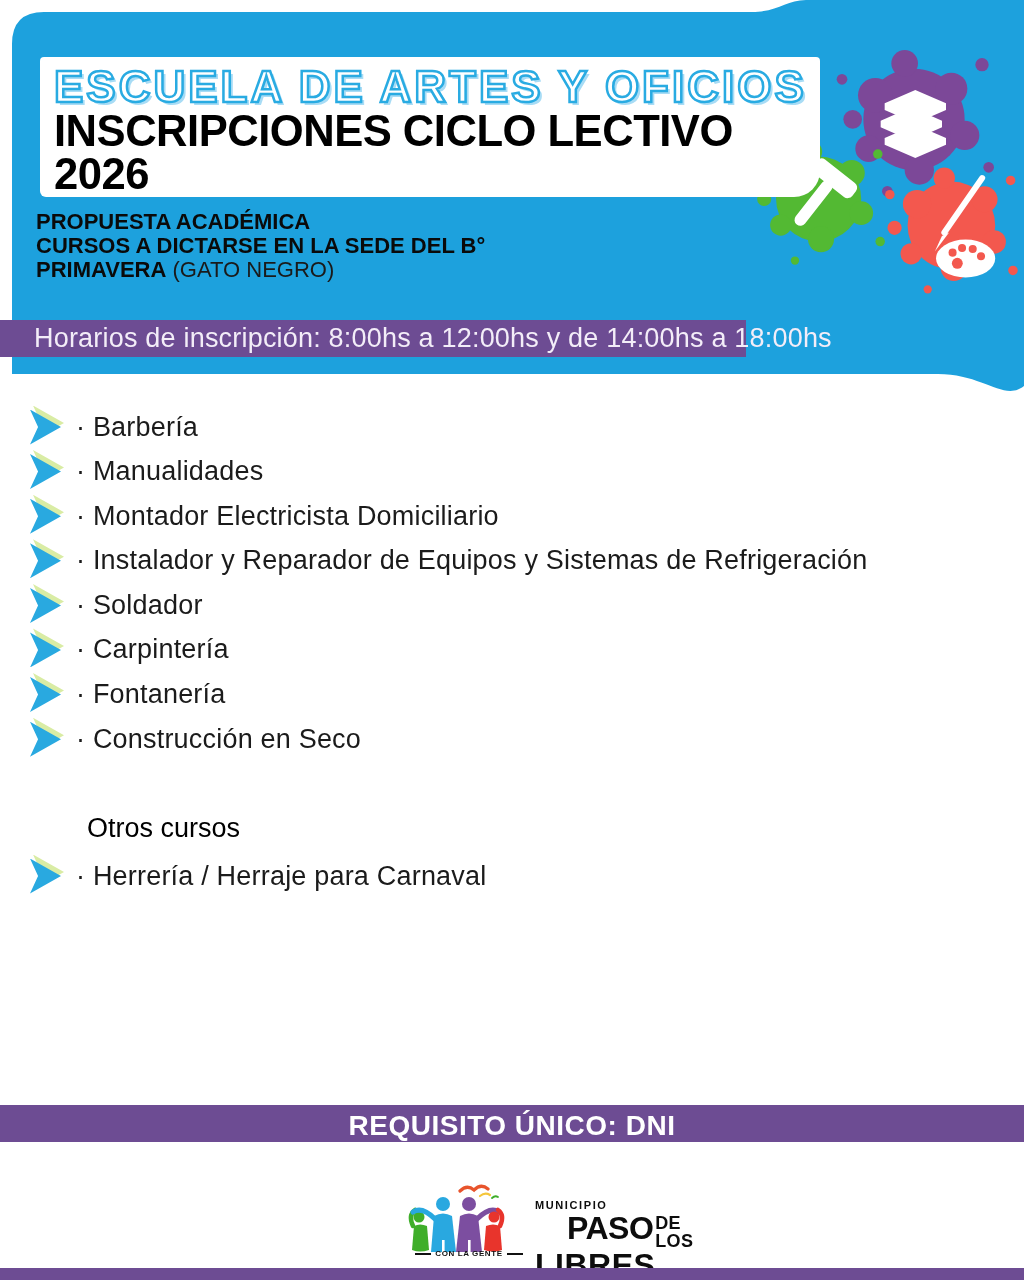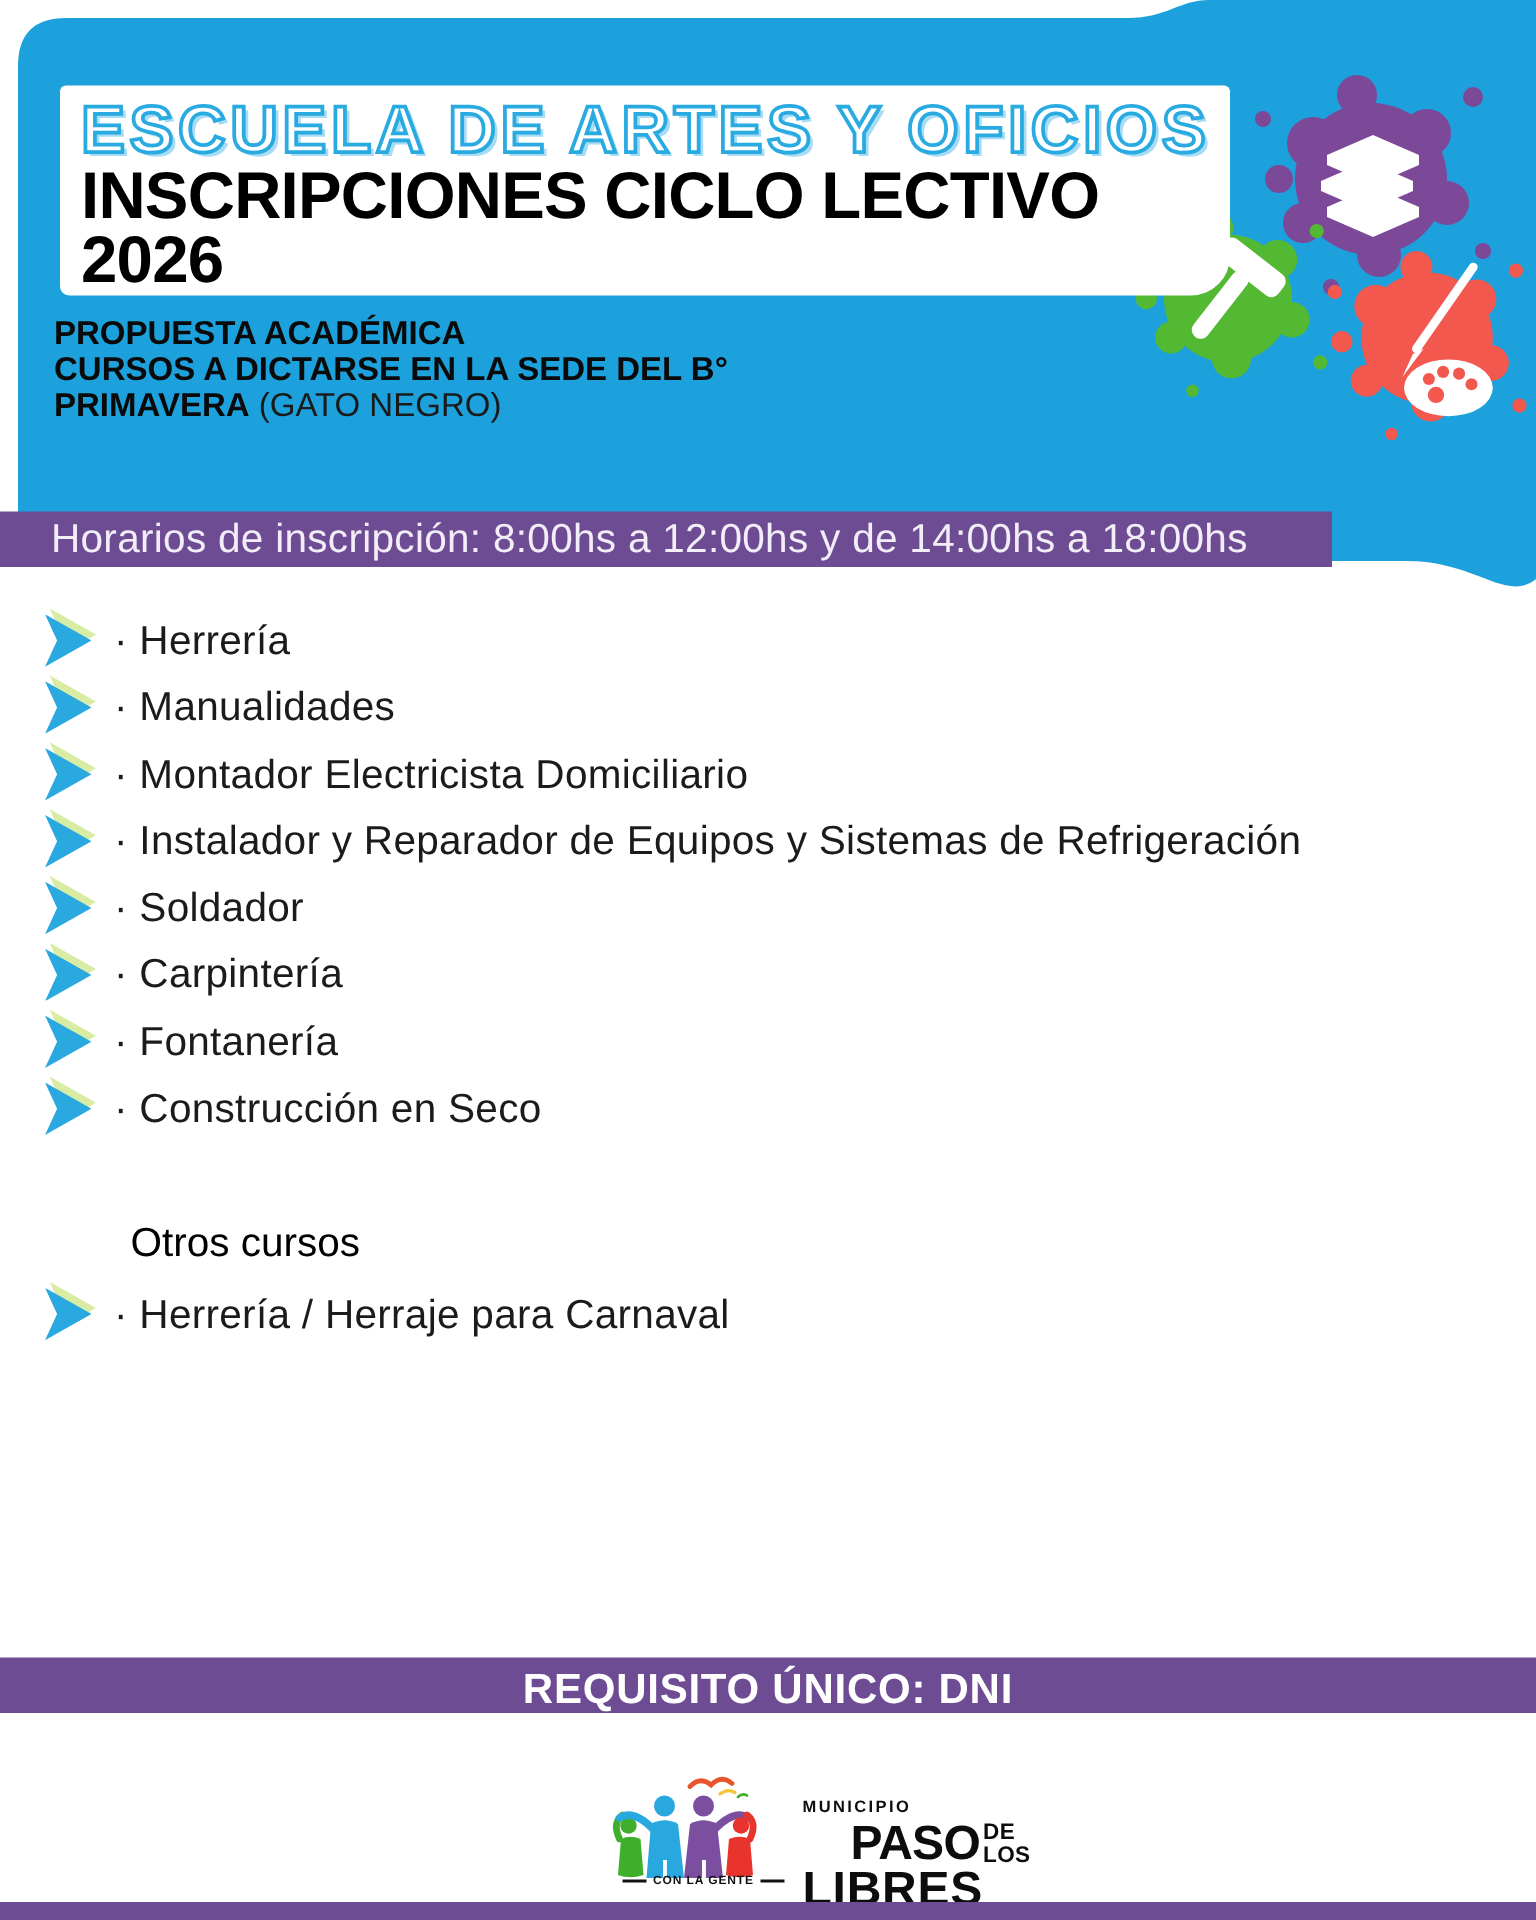--- a/index.html
+++ b/index.html
@@ -27,21 +27,21 @@
     letter-spacing:-0.5px;transform:scaleX(0.99);transform-origin:left top;
   }
   
   .subtitle{
     position:absolute;left:36px;top:210px;z-index:3;
     font-size:22px;font-weight:700;line-height:1.08;color:#0a0a0a;
   }
   .subtitle .light{font-weight:400;color:#1a1a1a;}
   
   .schedule-bar{
-    position:absolute;left:0;top:341px;width:888px;height:37px;z-index:4;
+    position:absolute;left:0;top:320px;width:746px;height:37px;z-index:4;
     background:#6D4C93;color:#F3EDF8;
     display:flex;align-items:center;padding-left:34px;box-sizing:border-box;
     font-size:27px;letter-spacing:0.2px;white-space:nowrap;
   }
   
   .splash{position:absolute;z-index:2;}
   .splash-books{left:828px;top:42px;width:180px;height:160px;}
   .splash-hammer{left:750px;top:128px;width:142px;height:142px;}
   .splash-palette{left:878px;top:152px;width:148px;height:148px;}
   
@@ -77,21 +77,21 @@
     position:absolute;left:8px;bottom:16px;width:116px;
     display:flex;align-items:center;justify-content:center;gap:4px;
     font-size:8px;font-weight:700;letter-spacing:0.6px;color:#111;white-space:nowrap;
   }
   .tagline::before,.tagline::after{content:"";flex:0 0 16px;height:2px;background:#111;}
   .wordmark{padding-top:18px;line-height:1;color:#0d0d0d;}
   .wm-muni{font-size:11px;font-weight:700;letter-spacing:1.6px;}
   .wm-row{display:flex;align-items:flex-start;margin-top:1px;margin-left:32px;}
   .wm-paso{font-size:32px;font-weight:700;letter-spacing:-0.5px;}
   .wm-delos{display:flex;flex-direction:column;margin-left:2px;padding-top:2px;}
-  .wm-de,.wm-los{font-size:15px;font-weight:700;line-height:1.0;letter-spacing:0.3px;}
+  .wm-de,.wm-los{font-size:18px;font-weight:700;line-height:1.0;letter-spacing:0.3px;}
   .wm-libres{font-size:32px;font-weight:700;letter-spacing:0.5px;margin-top:-1px;}
   
   .bottom-strip{position:absolute;left:0;bottom:0;width:1024px;height:12px;background:#6D4C93;}
 </style>
 </head>
 <body>
 
 <div class="page">
 
   <svg class="header-shape" viewBox="0 0 1024 404" aria-hidden="true">
@@ -184,21 +184,21 @@
       <circle cx="71" cy="81" r="3.4" fill="#F3584E"></circle>
       <circle cx="80" cy="82" r="3.4" fill="#F3584E"></circle>
       <circle cx="87" cy="88" r="3.4" fill="#F3584E"></circle>
       <circle cx="67" cy="94" r="4.6" fill="#F3584E"></circle>
     </g>
   </svg>
 
   <ul class="course-list" id="main-courses">
       <li class="course-row">
         <span class="arrow"></span>
-        <span class="course-label">· Herrería</span>
+        <span class="course-label">· Barbería</span>
       </li>
       <li class="course-row">
         <span class="arrow"></span>
         <span class="course-label">· Manualidades</span>
       </li>
       <li class="course-row">
         <span class="arrow"></span>
         <span class="course-label">· Montador Electricista Domiciliario</span>
       </li>
       <li class="course-row">

